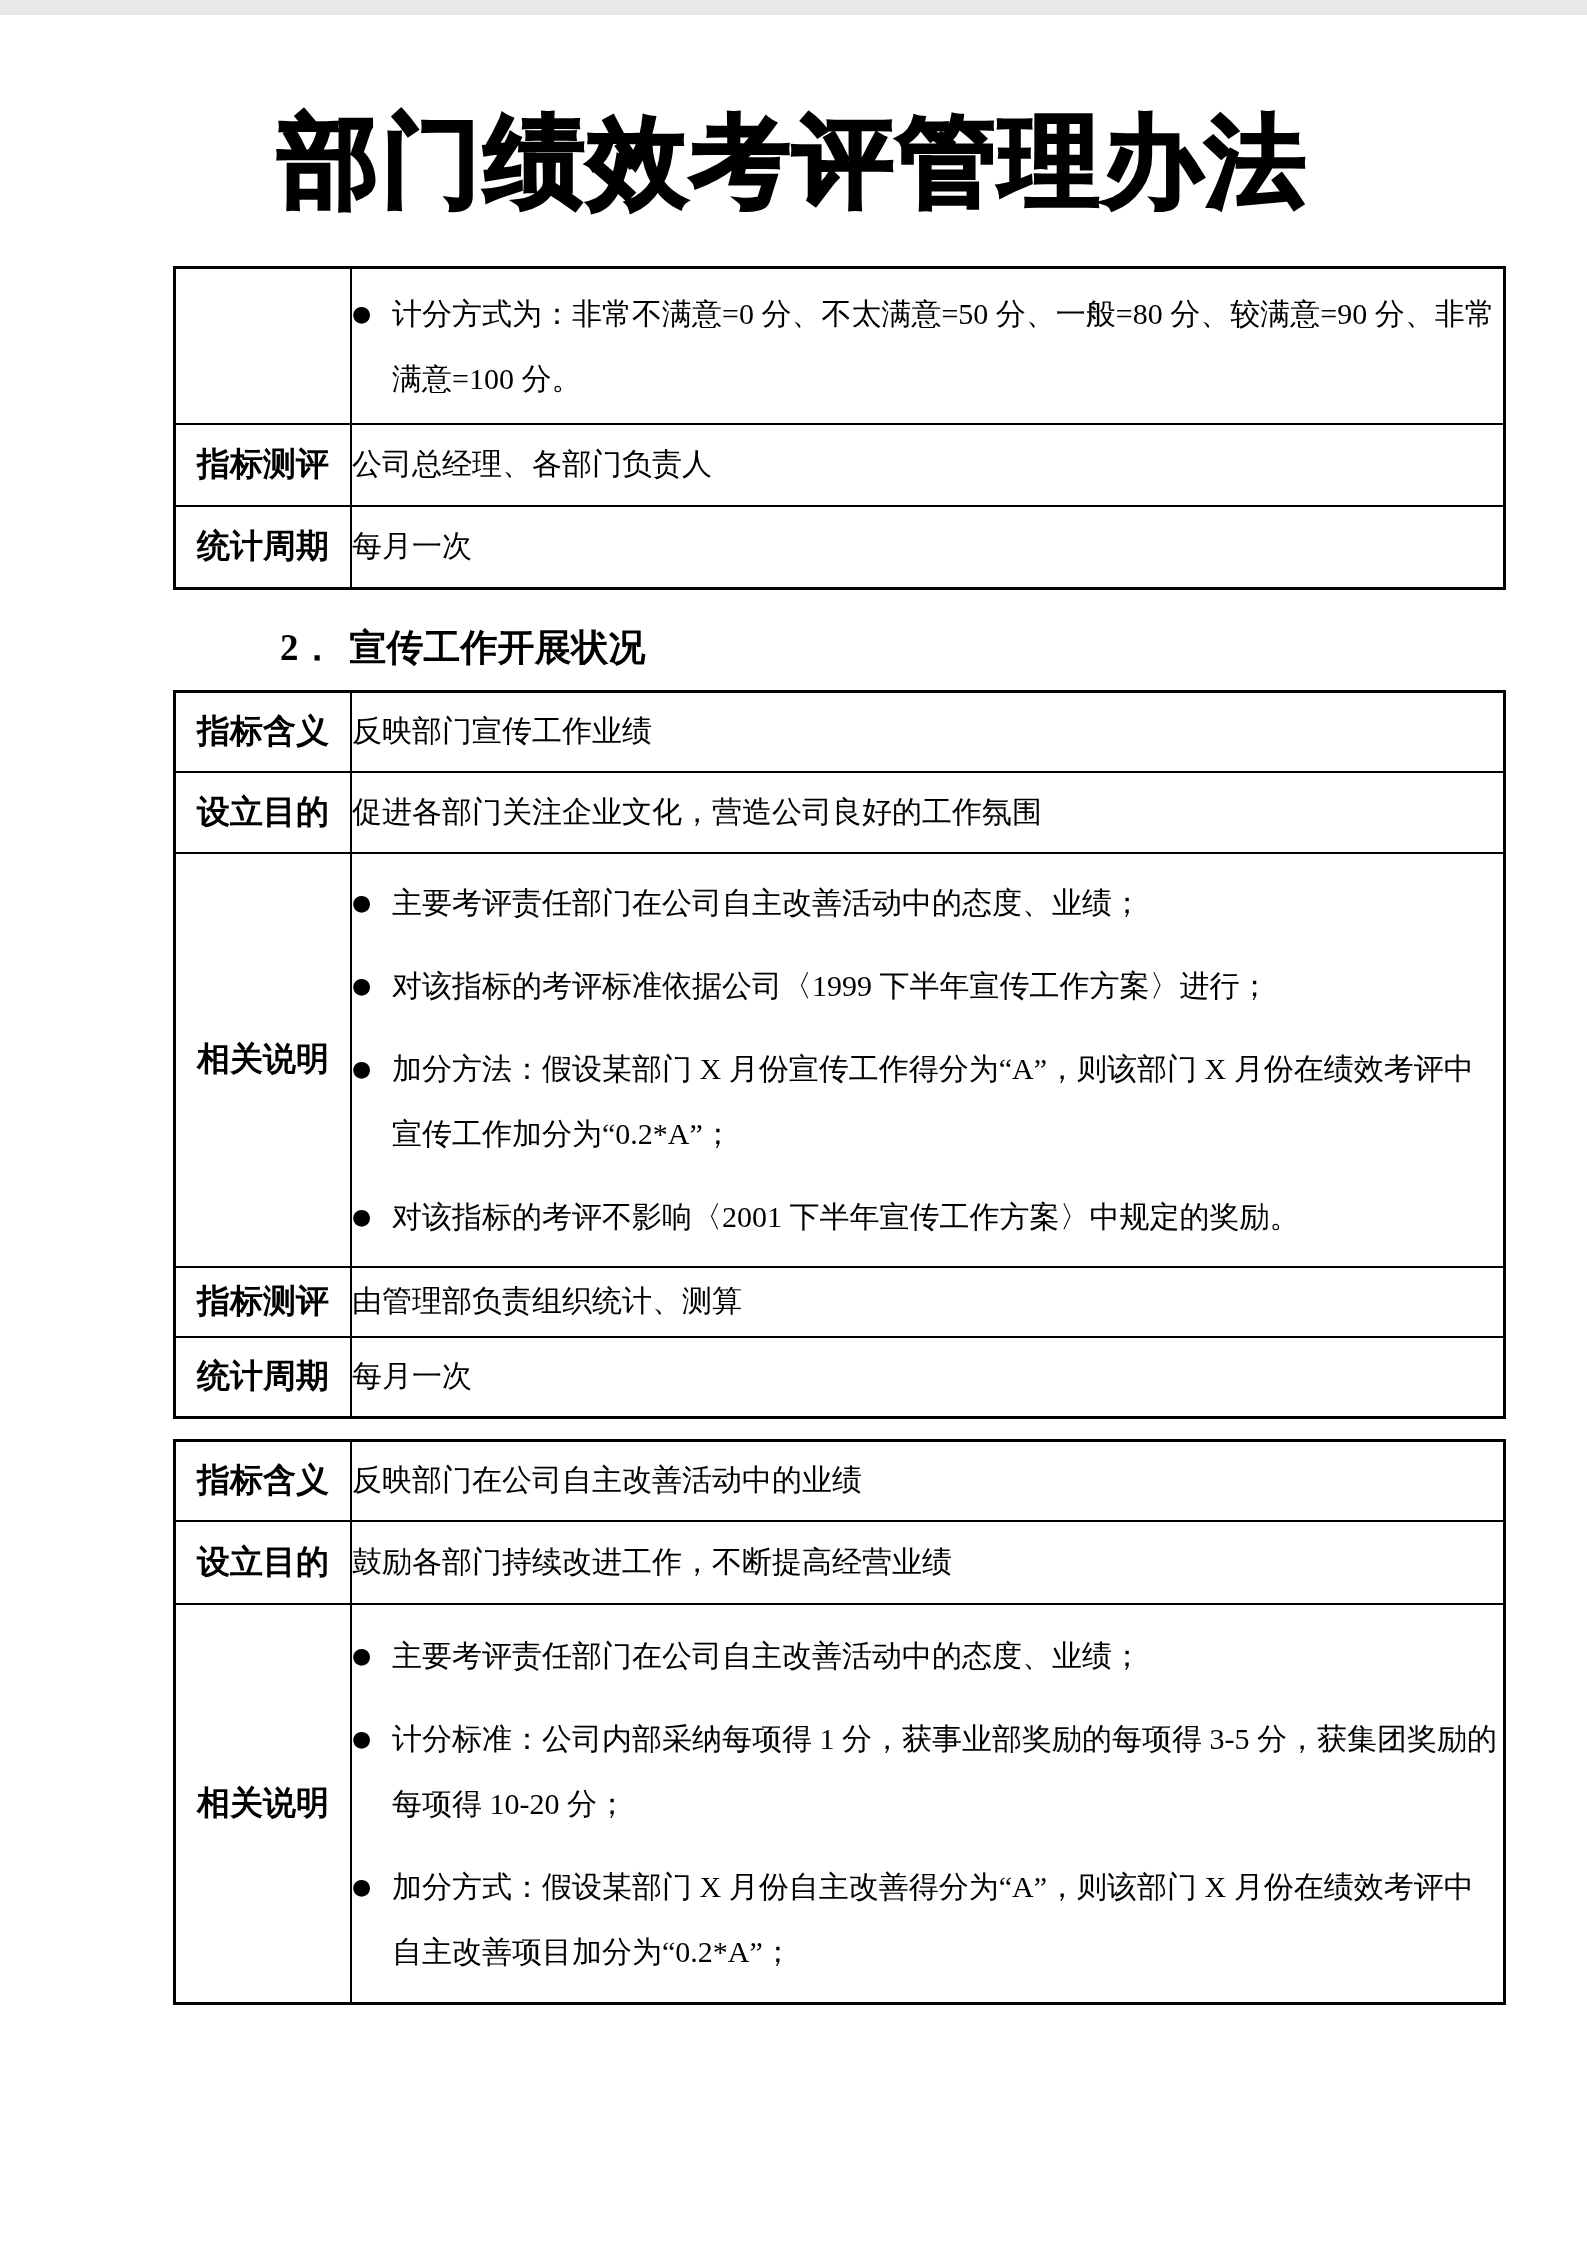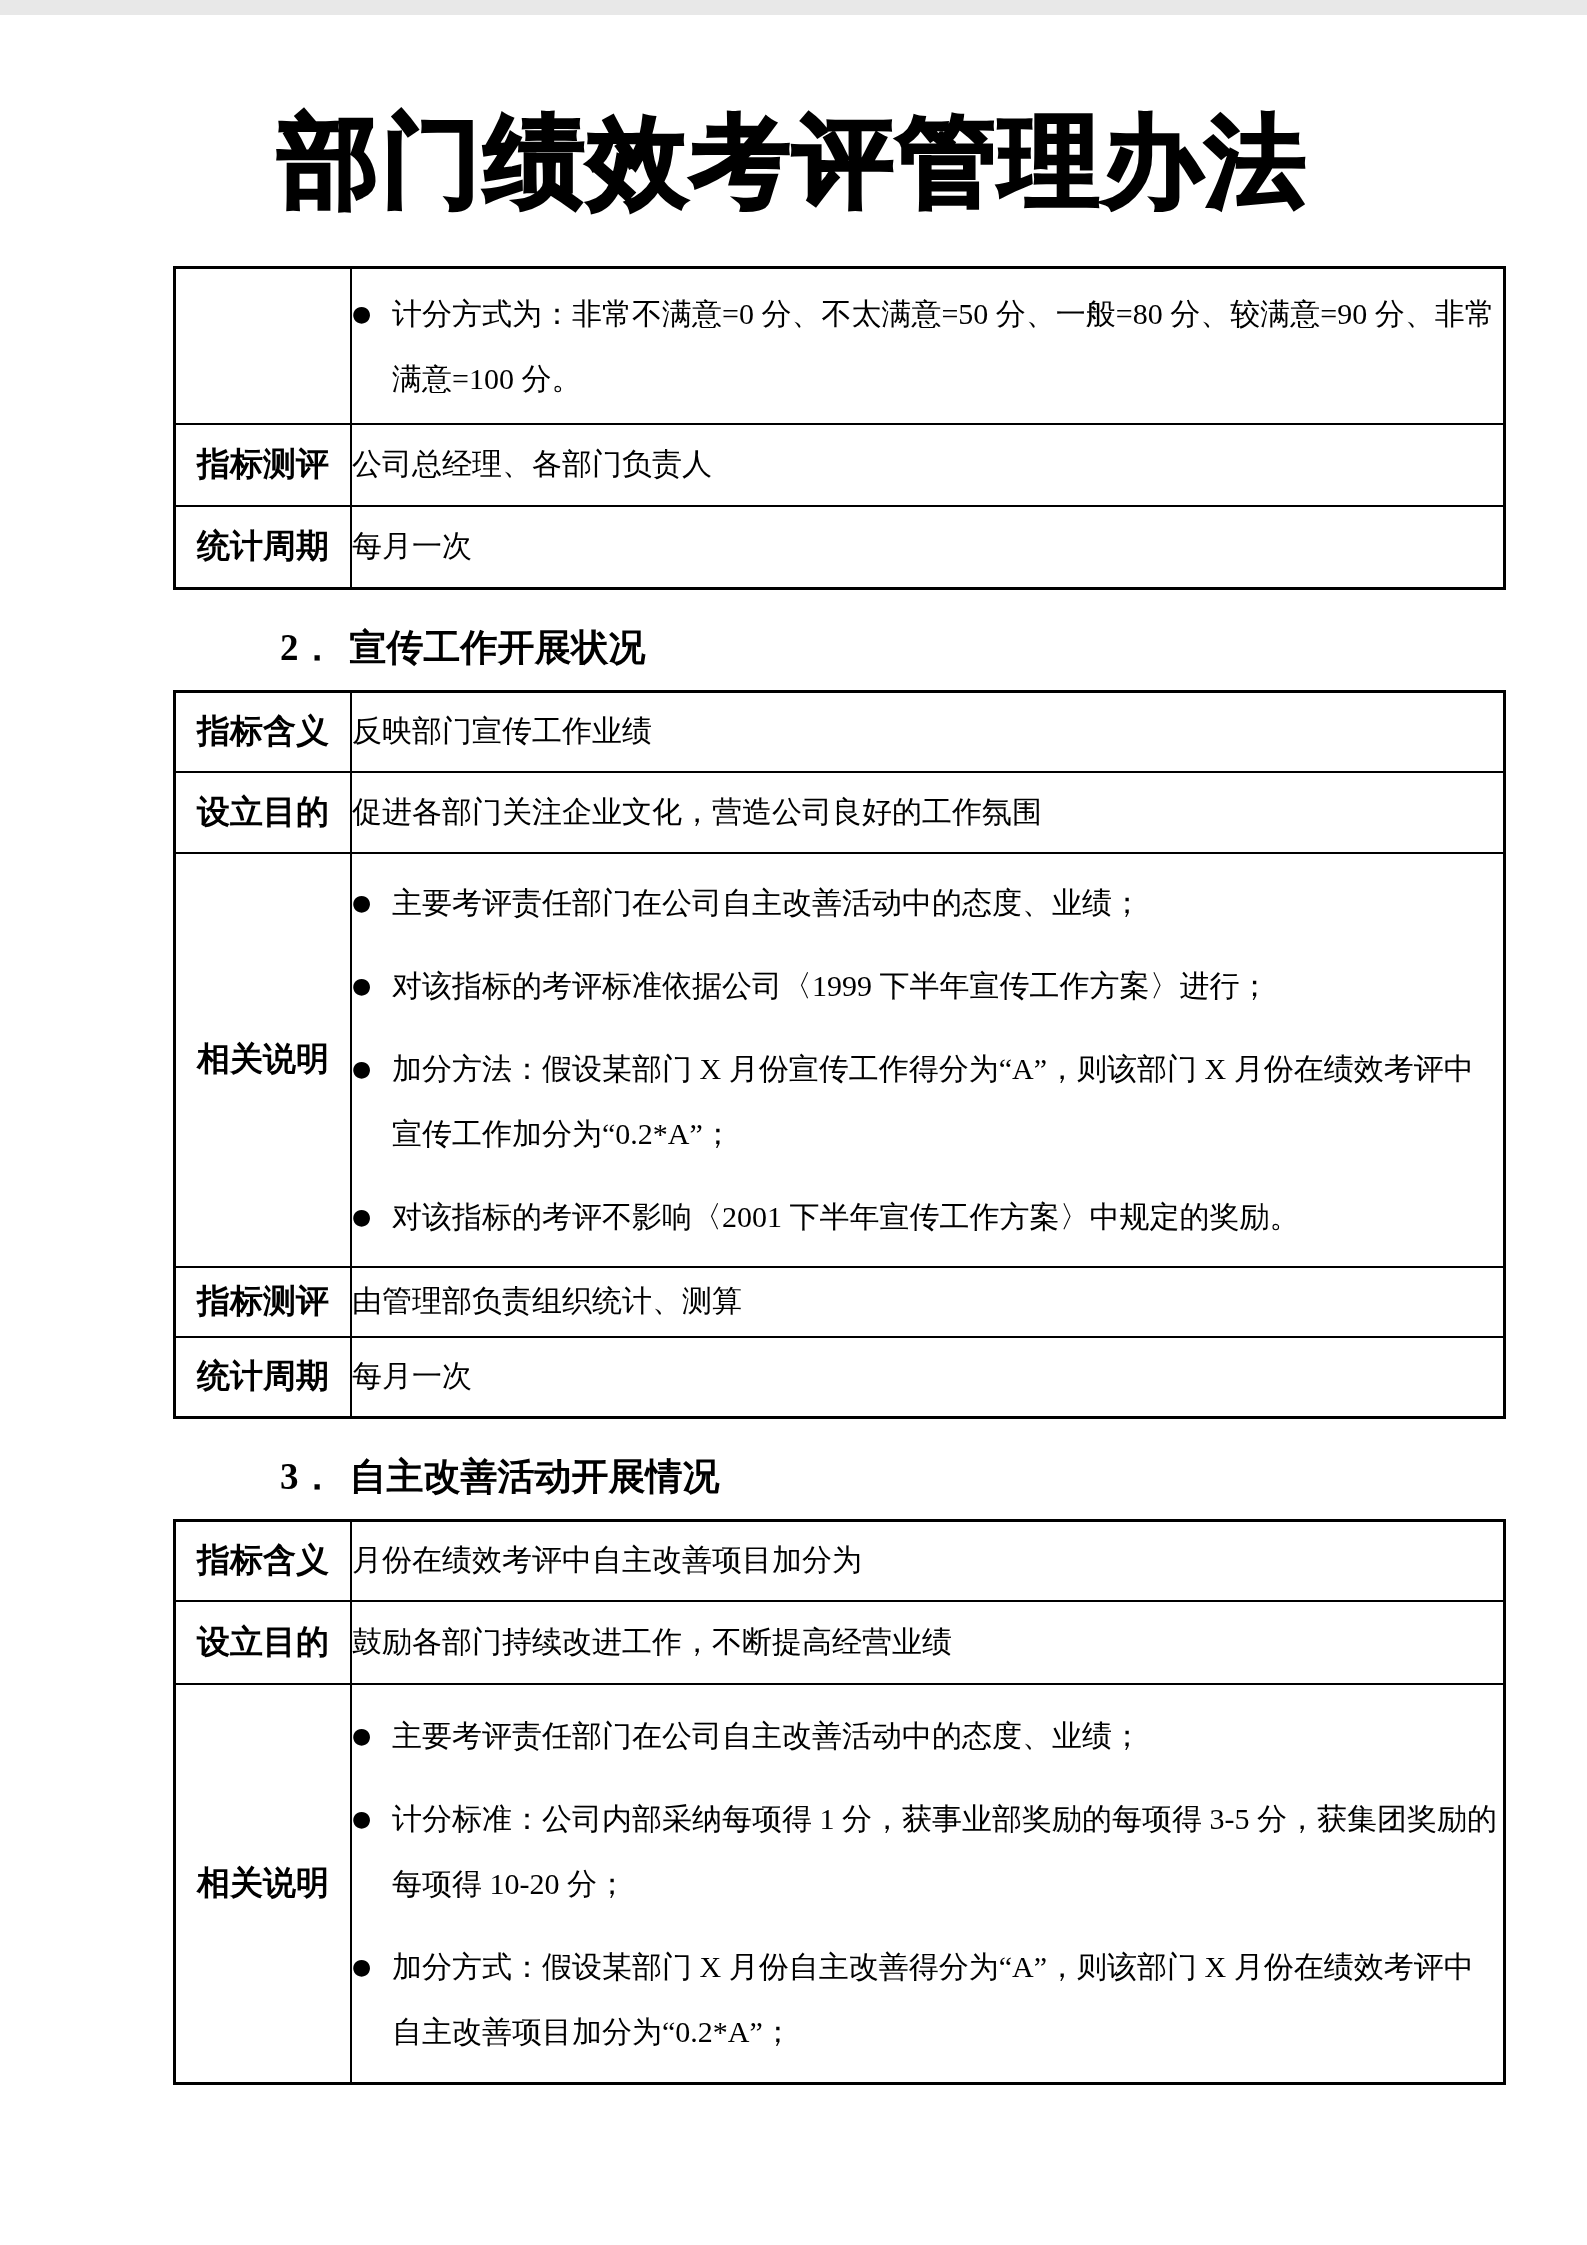--- a/index.html
+++ b/index.html
@@ -150,29 +150,26 @@
       <td class="label-cell">指标测评</td>
       <td class="value-cell">由管理部负责组织统计、测算</td>
     </tr>
     <tr class="h-81">
       <td class="label-cell">统计周期</td>
       <td class="value-cell">每月一次</td>
     </tr>
   </tbody>
     </table>
 
-  <div class="section-heading">
-    <span class="heading-num">3．</span><span>自主改善活动开展情况</span>
-  </div>
 
   <table class="kv mt-table-3">
     <tbody>
         <tr class="h-80">
       <td class="label-cell">指标含义</td>
-      <td class="value-cell">月份在绩效考评中自主改善项目加分为</td>
+      <td class="value-cell">反映部门在公司自主改善活动中的业绩</td>
     </tr>
     <tr class="h-83">
       <td class="label-cell">设立目的</td>
       <td class="value-cell">鼓励各部门持续改进工作，不断提高经营业绩</td>
     </tr>
     <tr class="h-400">
       <td class="label-cell">相关说明</td>
       <td class="bullets-cell">
         <div class="bullet-item">
           <span class="bullet-marker">●</span>

